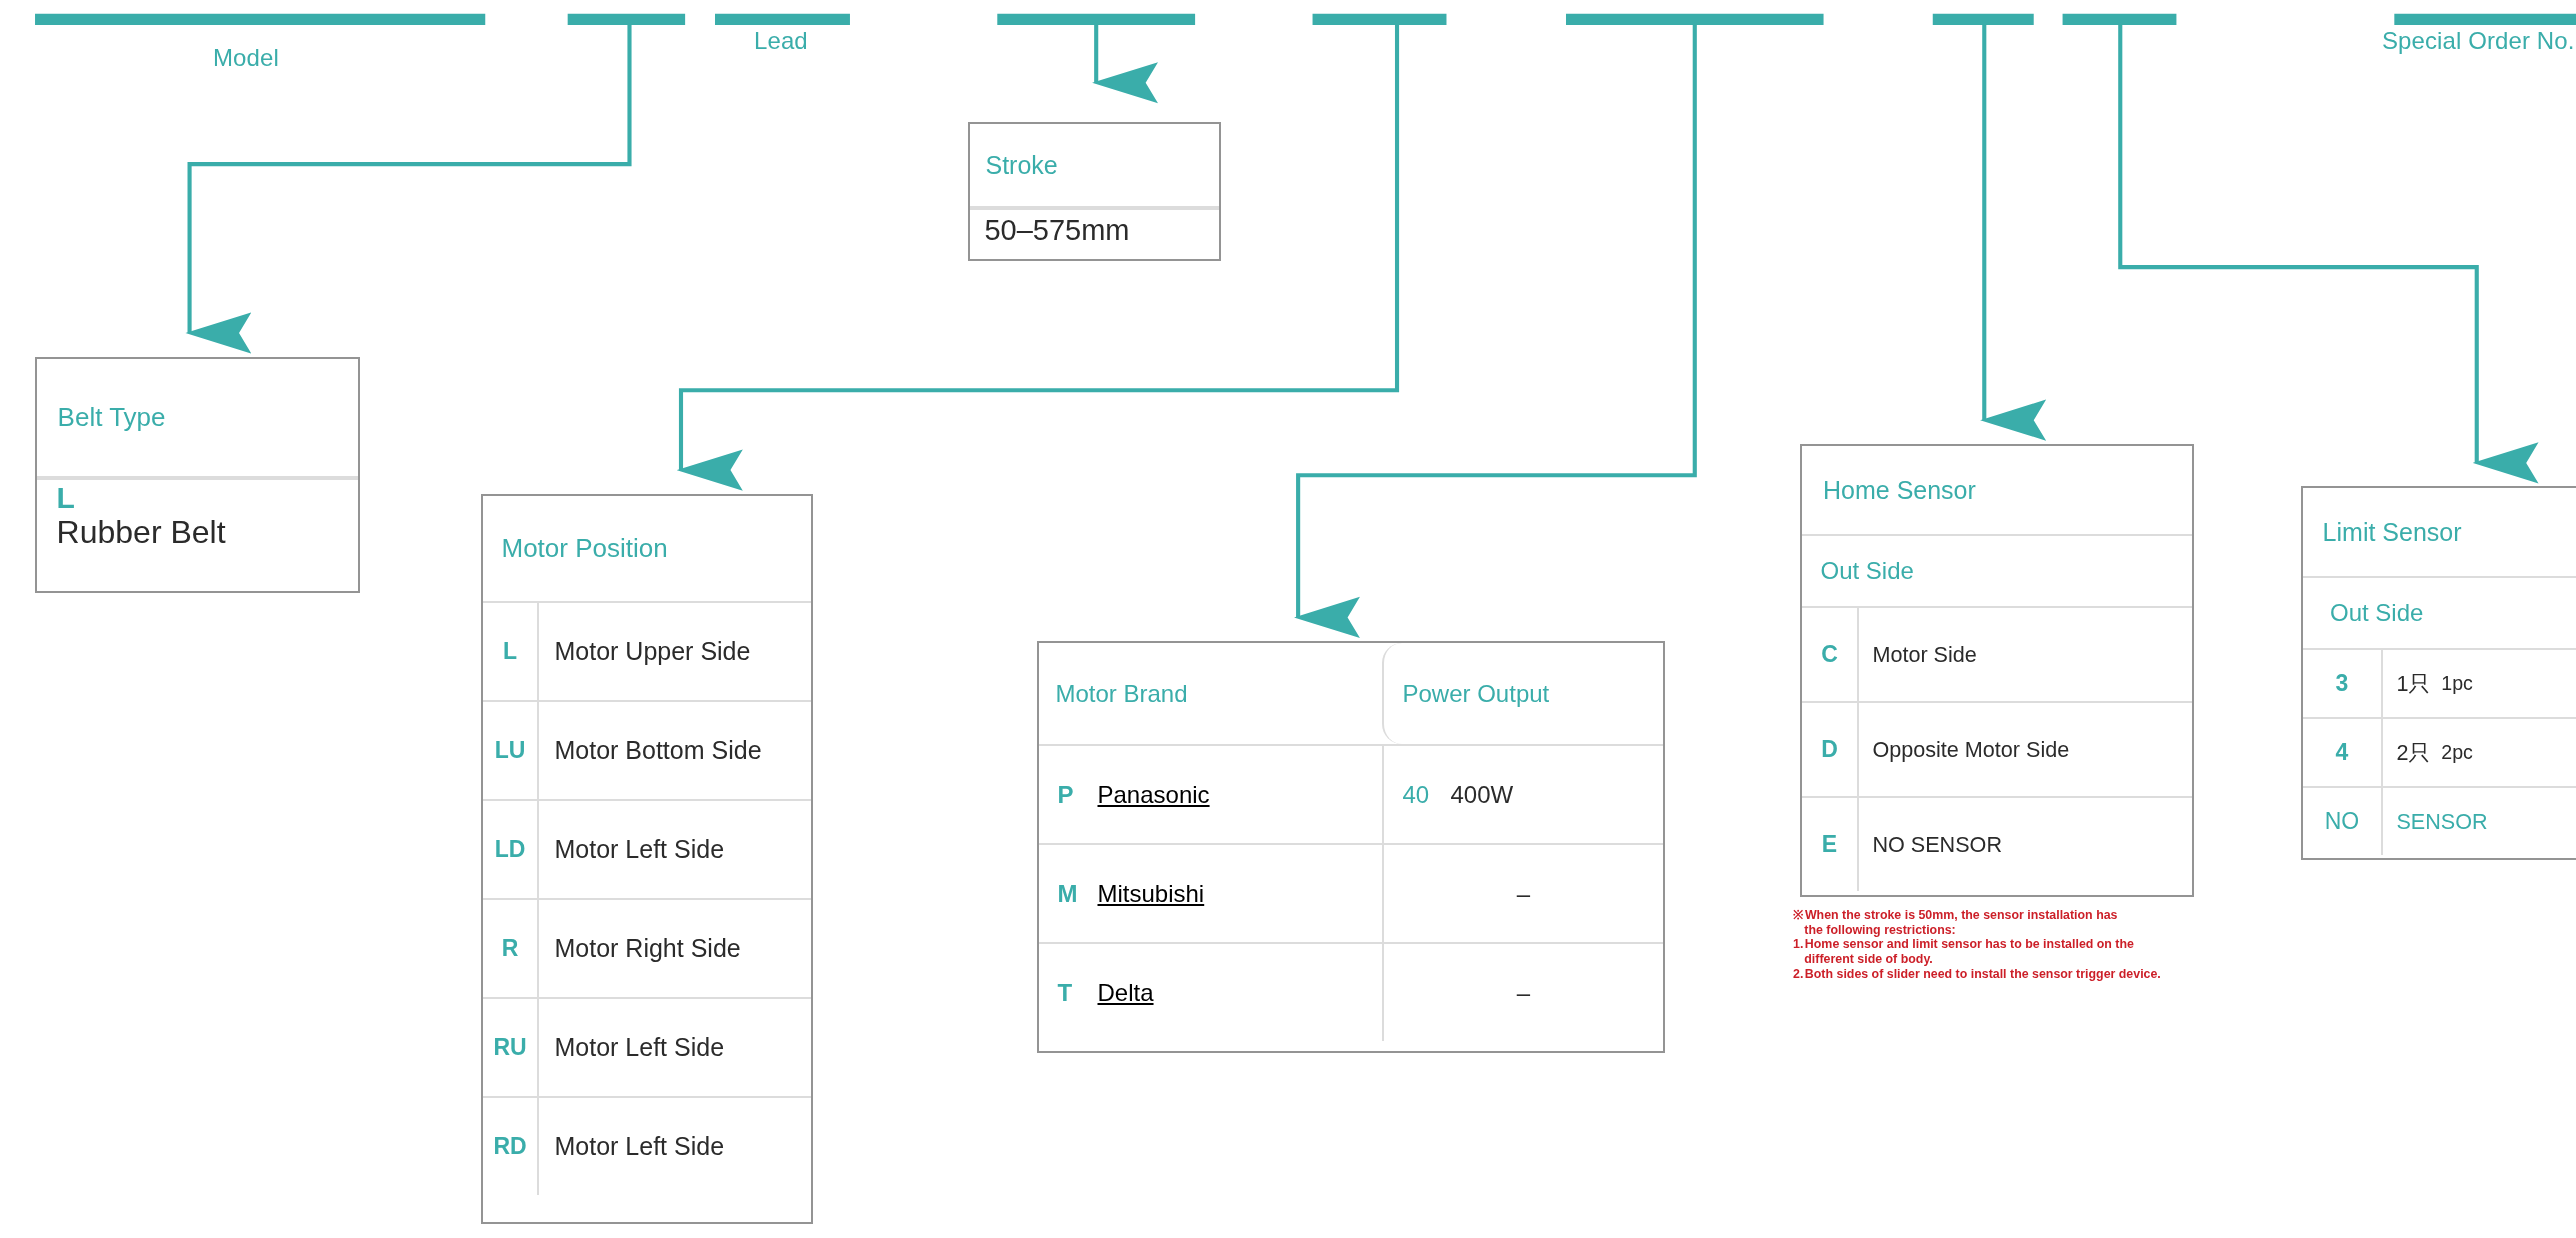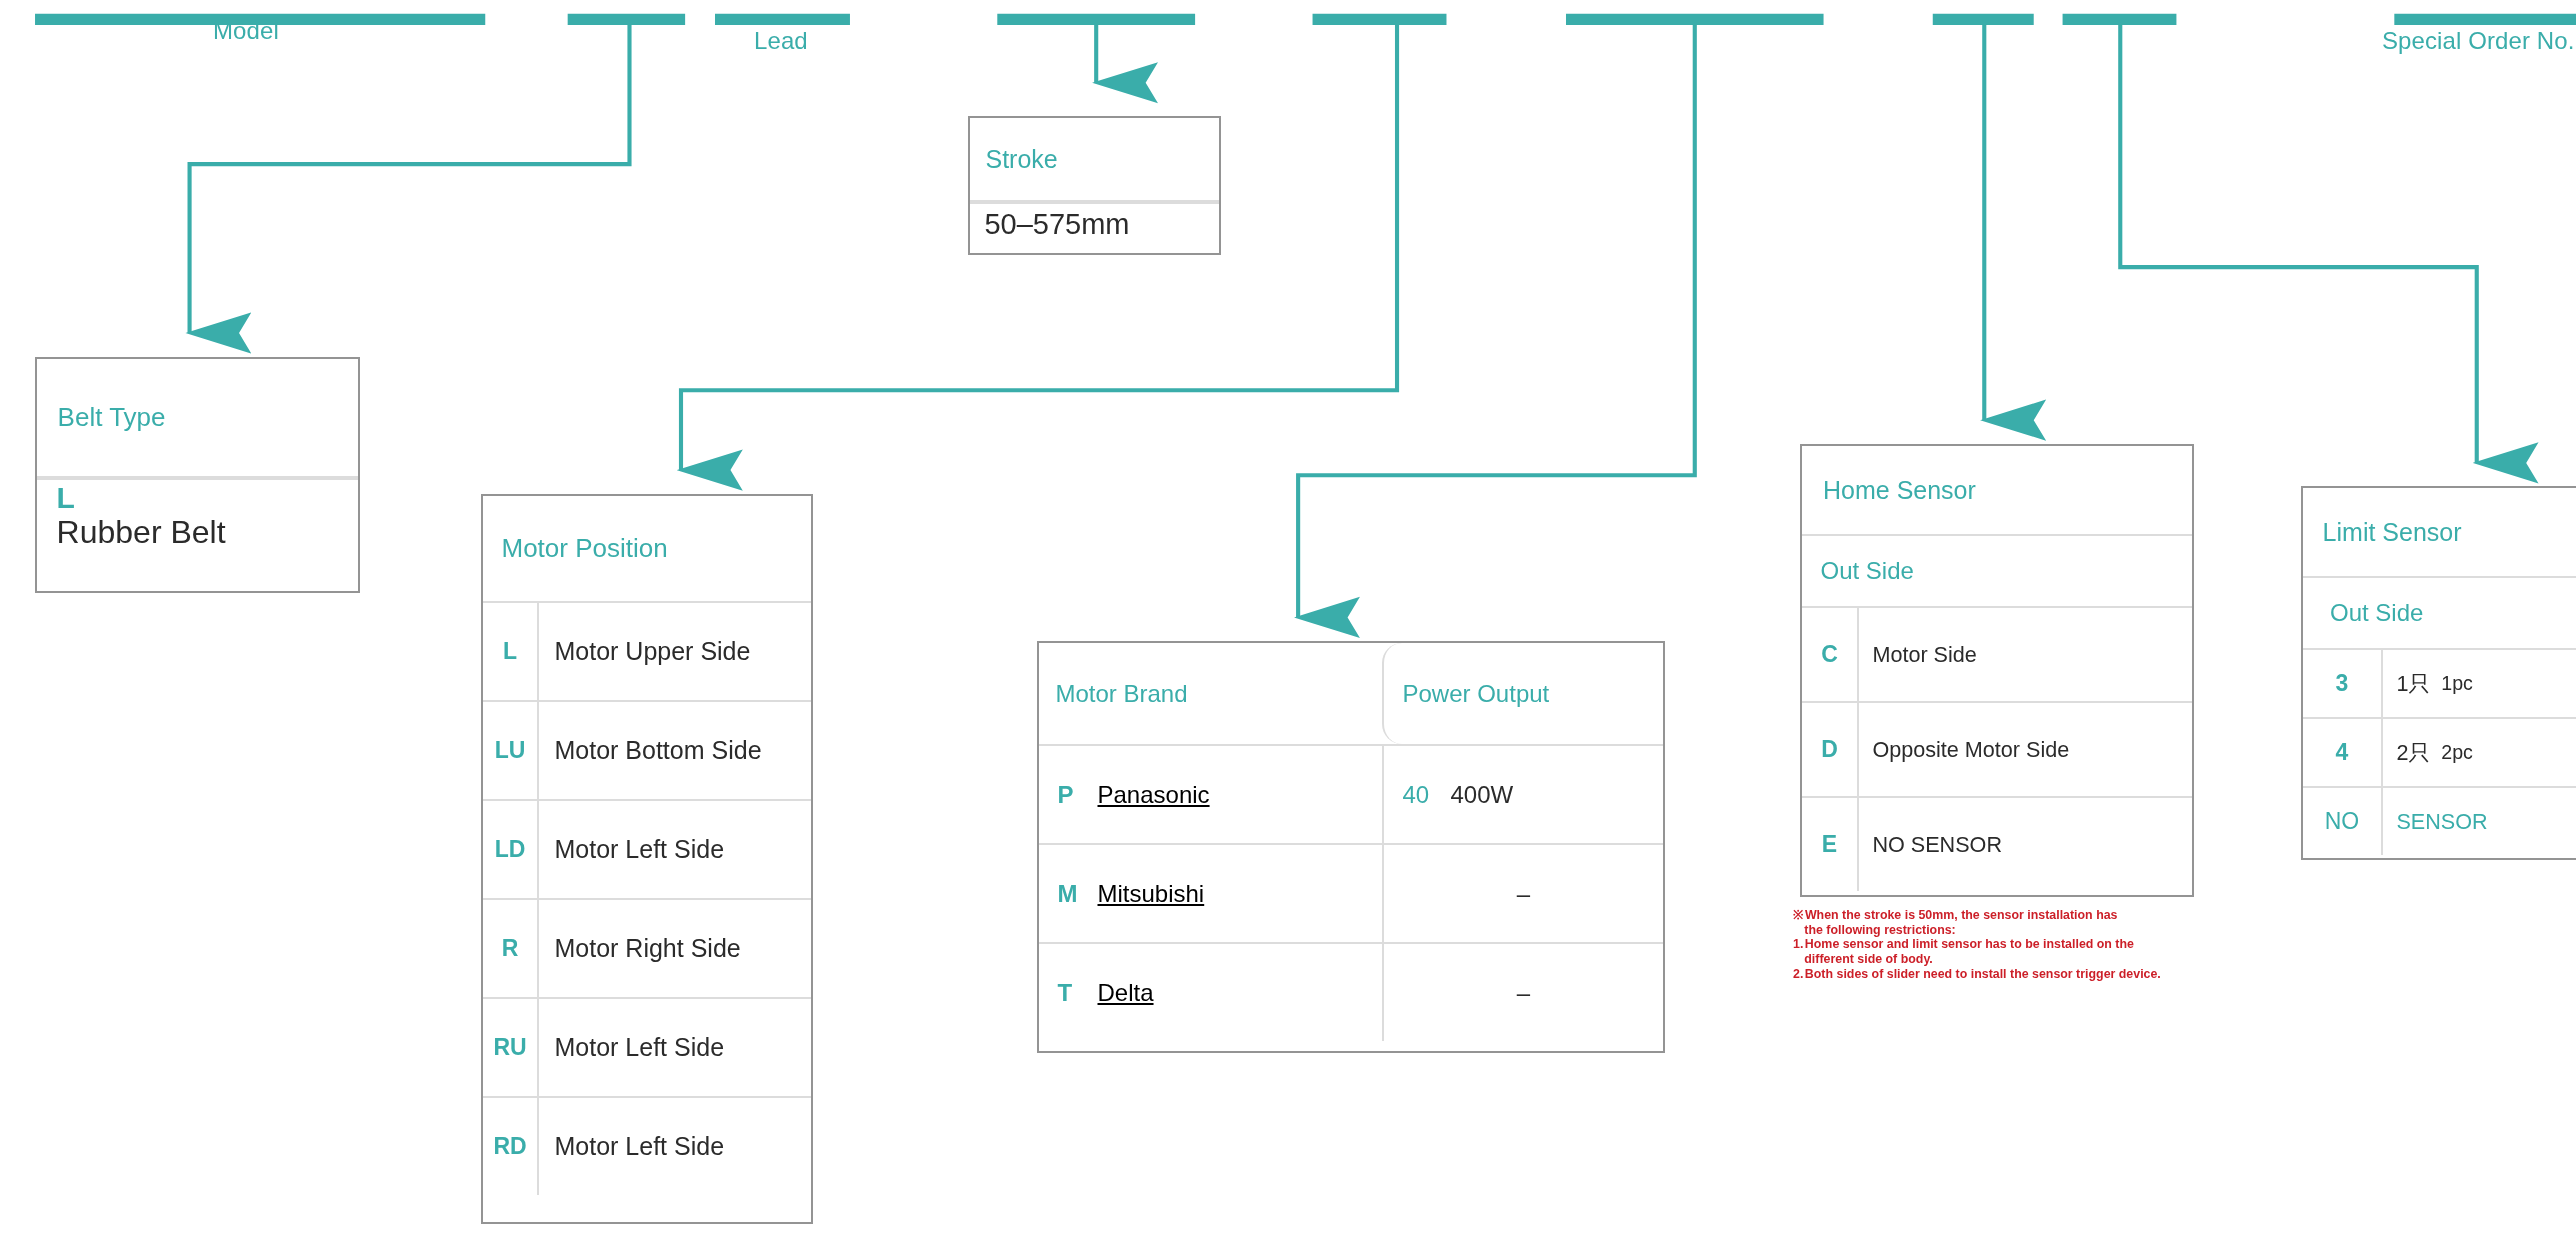--- a/index.html
+++ b/index.html
@@ -77,21 +77,21 @@
 
   
   #belt-type { left: 35px; top: 357px; width: 325px; height: 236px; }
   #belt-type .box-title { height: 117px; padding-left: 20.6px; }
   #belt-type .bt-sep { height: 3.6px; }
   #belt-type .bt-body { height: 111px; padding-left: 19.6px; padding-top: 3.1px; }
   #belt-type .bt-code { color:#3aadaa; font-size:30px; font-weight:bold; line-height: 1; }
   #belt-type .bt-desc { color:#2b2b2b; font-size:32px; line-height: 1.05; margin-top: 3.1px; }
 
   
-  #stroke-box { left: 968px; top: 116px; width: 253px; height: 139px; }
+  #stroke-box { left: 968px; top: 122px; width: 253px; height: 139px; }
   #stroke-box .box-title { height: 82px; padding-left: 15.5px; font-size: 25px; }
   #stroke-box .st-sep { height: 3.6px; }
   #stroke-box .st-body {
     height: 41px; padding-left: 14.4px; display:flex; align-items:center;
     color:#2b2b2b; font-size: 29px;
   }
 
   
   #motor-position { left: 481px; top: 494px; width: 332px; height: 730px; }
   #motor-position .box-title { height: 105px; padding-left: 18.5px; }
@@ -202,21 +202,21 @@
       <path d="M2128 46 V160" marker-end="url(#arw)"></path>
 
       <path d="M3290 46 V922 H2520 V1198" marker-end="url(#arw)"></path>
 
       <path d="M3852 46 V815" marker-end="url(#arw)"></path>
 
       <path d="M4116 46 V518 H4808 V898" marker-end="url(#arw)"></path>
     </g>
   </svg>
 
-  <div class="hdr-label" style="left:213px; top:17px;">Model</div>
+  <div class="hdr-label" style="left:213px; top:44px;">Model</div>
   <div class="hdr-label" style="left:754px; top:27px;">Lead</div>
   <div class="hdr-label" style="left:2382px; top:27px;">Special Order No.</div>
 
   <div class="box" id="belt-type">
     <div class="box-title">Belt Type</div>
     <div class="sep-h bt-sep"></div>
     <div class="bt-body">
       <div class="bt-code">L</div>
       <div class="bt-desc">Rubber Belt</div>
     </div>

